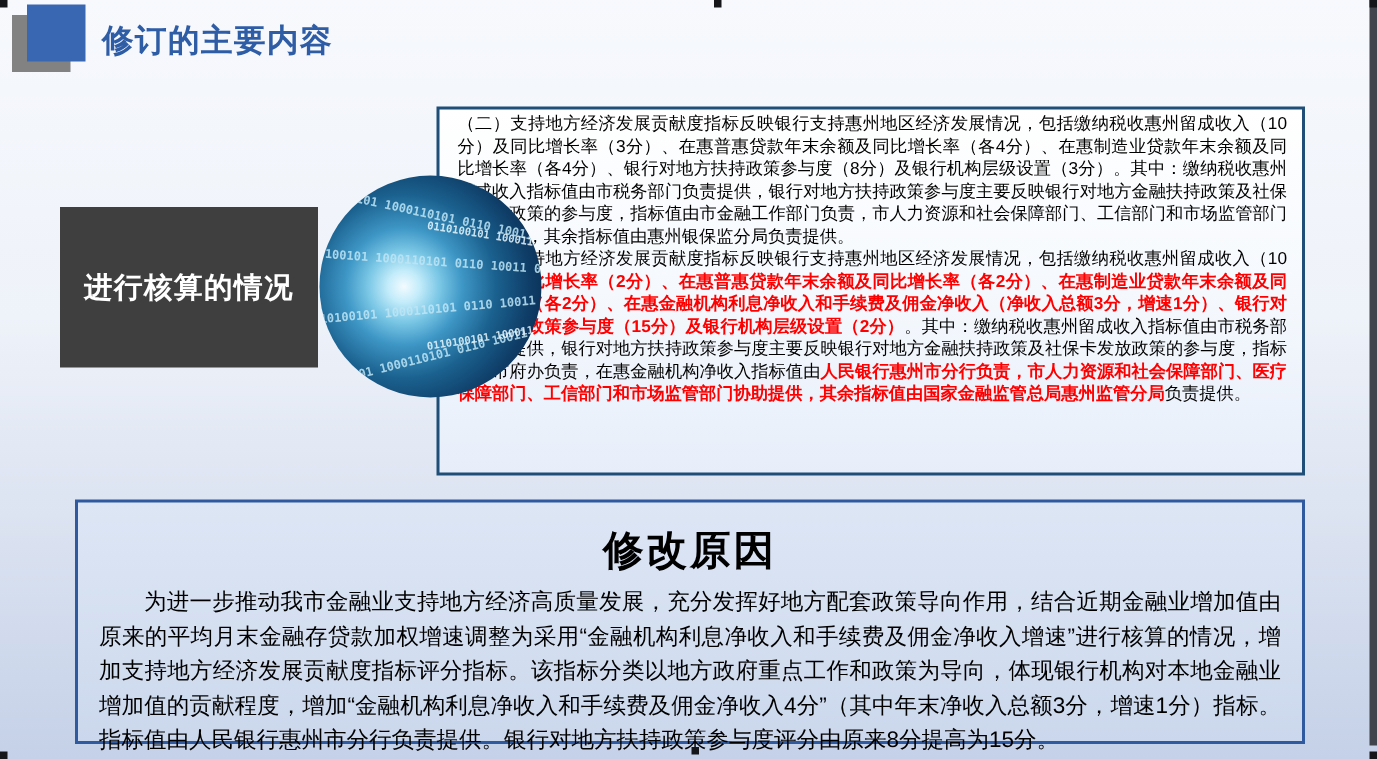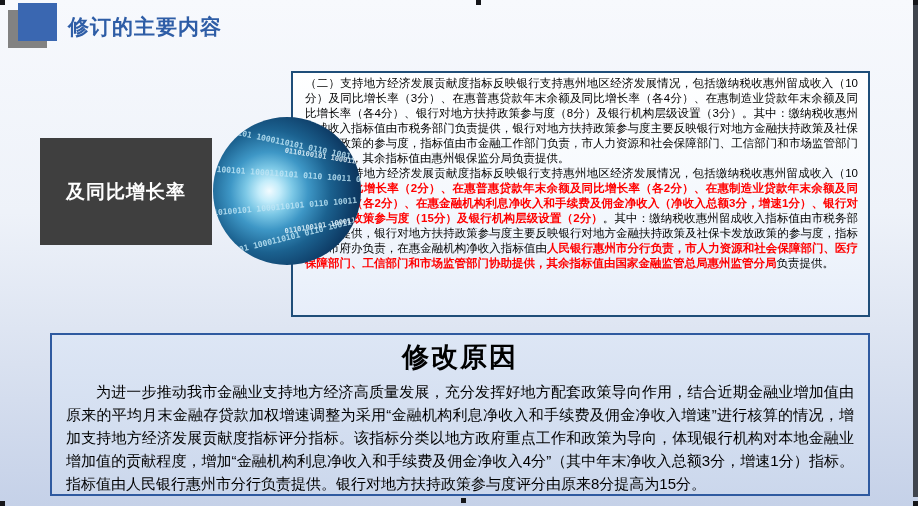--- a/index.html
+++ b/index.html
@@ -72,21 +72,21 @@
 
   
   .reason-box {
     position: absolute; left: 50px; top: 333px; width: 820px; height: 163px;
     background: linear-gradient(180deg, #dde6f5 0%, #d3def0 60%, #cbd7ec 100%);
     border: 2px solid #2f5aa0;
     padding: 2px 14px 0 14px;
   }
   .reason-title {
     text-align: center; font-size: 27px; font-weight: 900; color: #000;
-    letter-spacing: 2px; margin-top: 2px;
+    letter-spacing: 2px; margin-top: 12px;
   }
   .reason-body {
     margin-top: 5px; font-size: 15px; color: #000; line-height: 23px;
     text-align: justify; text-justify: inter-ideograph; text-indent: 2em;
   }
 
   
   .right-strip { position: absolute; right: 0; top: 0; width: 5px; height: 497px; background: #3f444d; z-index: 5; }
   .handle { position: absolute; width: 5px; height: 5px; background: #15161a; z-index: 6; }
   .h-tl { left: 0;   top: 0; }
@@ -104,21 +104,21 @@
   <div class="sq-gray"></div>
   <div class="sq-blue"></div>
   <h1 class="page-title">修订的主要内容</h1>
 
   <div class="content-box">
     <p class="cb-body">（二）支持地方经济发展贡献度指标反映银行支持惠州地区经济发展情况，包括缴纳税收惠州留成收入（10分）及同比增长率（3分）、在惠普惠贷款年末余额及同比增长率（各4分）、在惠制造业贷款年末余额及同比增长率（各4分）、银行对地方扶持政策参与度（8分）及银行机构层级设置（3分）。其中：缴纳税收惠州留成收入指标值由市税务部门负责提供，银行对地方扶持政策参与度主要反映银行对地方金融扶持政策及社保卡发放政策的参与度，指标值由市金融工作部门负责，市人力资源和社会保障部门、工信部门和市场监管部门协助提供，其余指标值由惠州银保监分局负责提供。</p>
     <p class="cb-body"><span style="color: rgb(0, 0, 0);">（二）支持地方经济发展贡献度指标反映银行支持惠州地区经济发展情况，包括缴纳税收惠州留成收入（10分）及</span><span style="color: rgb(255, 0, 0); font-weight: bold;">同比增长率（2分）、在惠普惠贷款年末余额及同比增长率（各2分）、在惠制造业贷款年末余额及同比增长率（各2分）、在惠金融机构利息净收入和手续费及佣金净收入（净收入总额3分，增速1分）、银行对地方扶持政策参与度（15分）及银行机构层级设置（2分）</span><span style="color: rgb(0, 0, 0);">。其中：缴纳税收惠州留成收入指标值由市税务部门负责提供，银行对地方扶持政策参与度主要反映银行对地方金融扶持政策及社保卡发放政策的参与度，指标值由市府办负责，在惠金融机构净收入指标值由</span><span style="color: rgb(255, 0, 0); font-weight: bold;">人民银行惠州市分行负责，市人力资源和社会保障部门、医疗保障部门、工信部门和市场监管部门协助提供，其余指标值由国家金融监管总局惠州监管分局</span><span style="color: rgb(0, 0, 0);">负责提供。</span></p>
   </div>
 
   <div class="article-label">
-    <span>及同比增长率</span>
+    <span>进行核算的情况</span>
   </div>
 
   <div class="binary-circle">
     <span class="bits b1">0110100101 1000110101 0110 10011 0101101 001 10110 010011 10101 1001</span>
     <span class="bits b2">0110100101 1000110101 0110 10011 0101101 001 10110 010011 10101 1001</span>
     <span class="bits b3">0110100101 1000110101 0110 10011 0101101 001 10110 010011 10101 1001</span>
     <span class="bits b4">0110100101 1000110101 0110 10011 0101101 001 10110 010011 10101 1001</span>
     <span class="bits b5">0110100101 1000110101 0110 10011 0101101 001 10110 010011 10101 1001</span>
     <span class="bits b6">0110100101 1000110101 0110 10011 0101101 001 10110 010011 10101 1001</span>
     <span class="bits b7">0110100101 1000110101 0110 10011 0101101 001 10110 010011 10101 1001</span>

